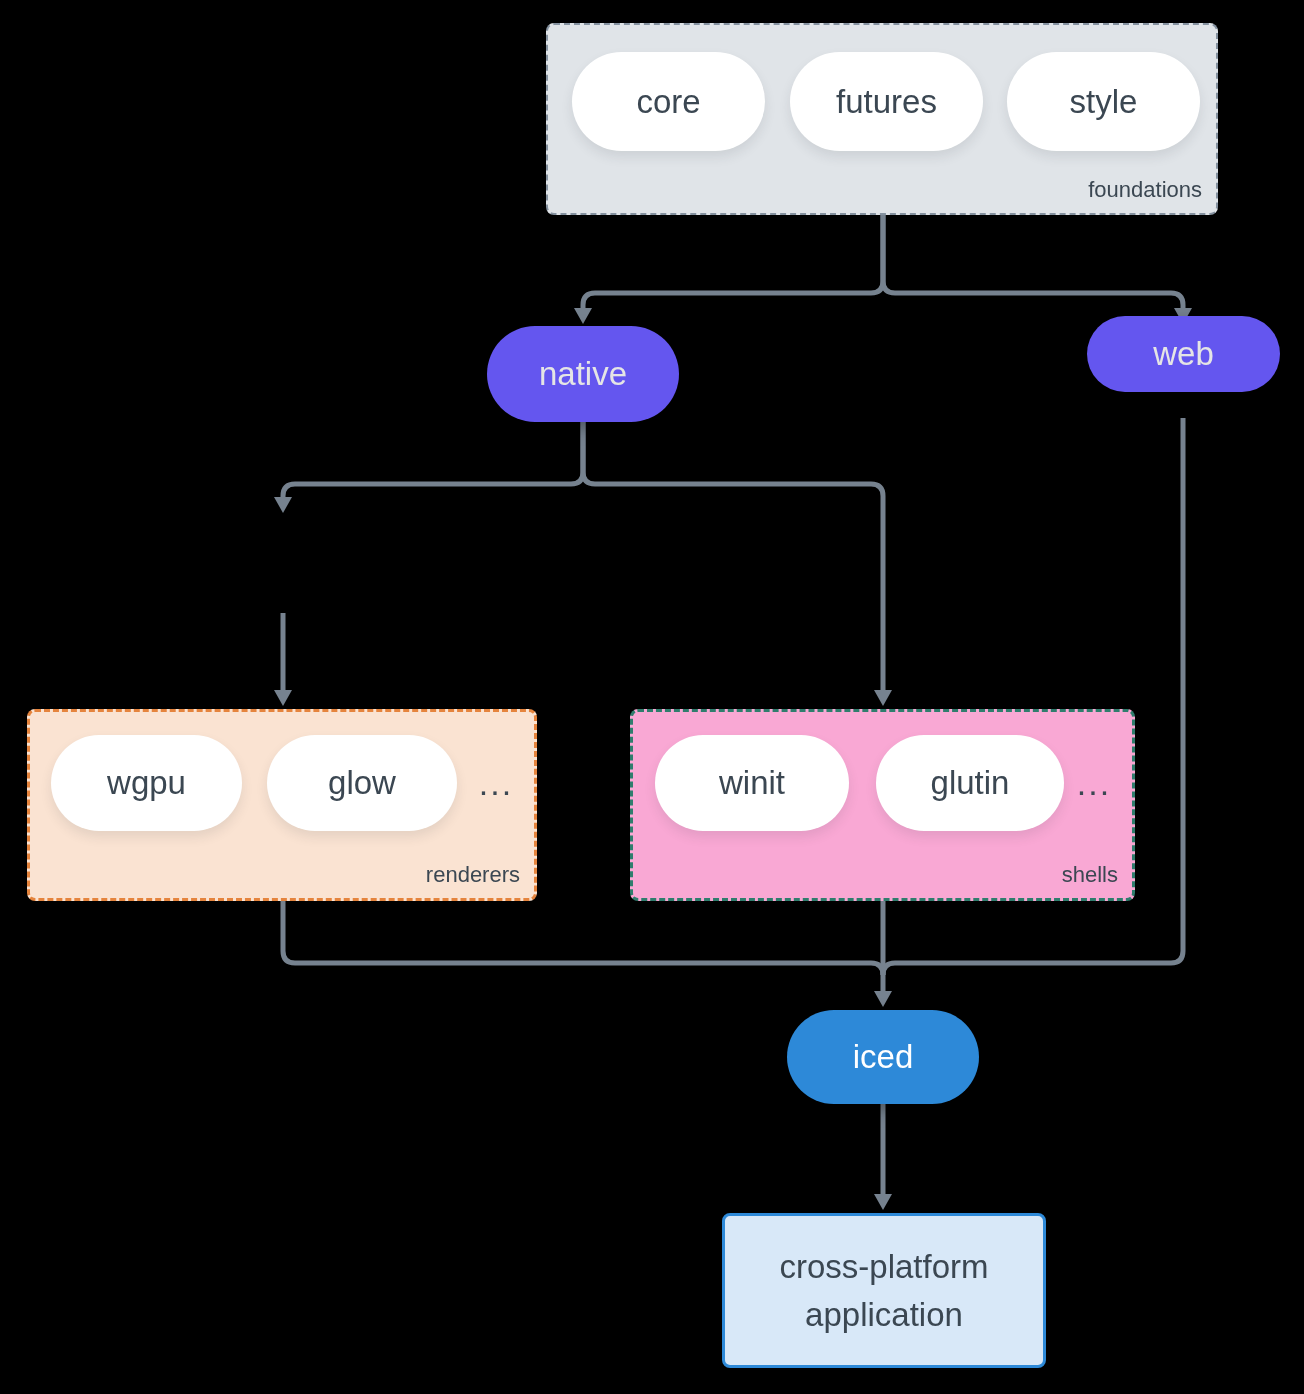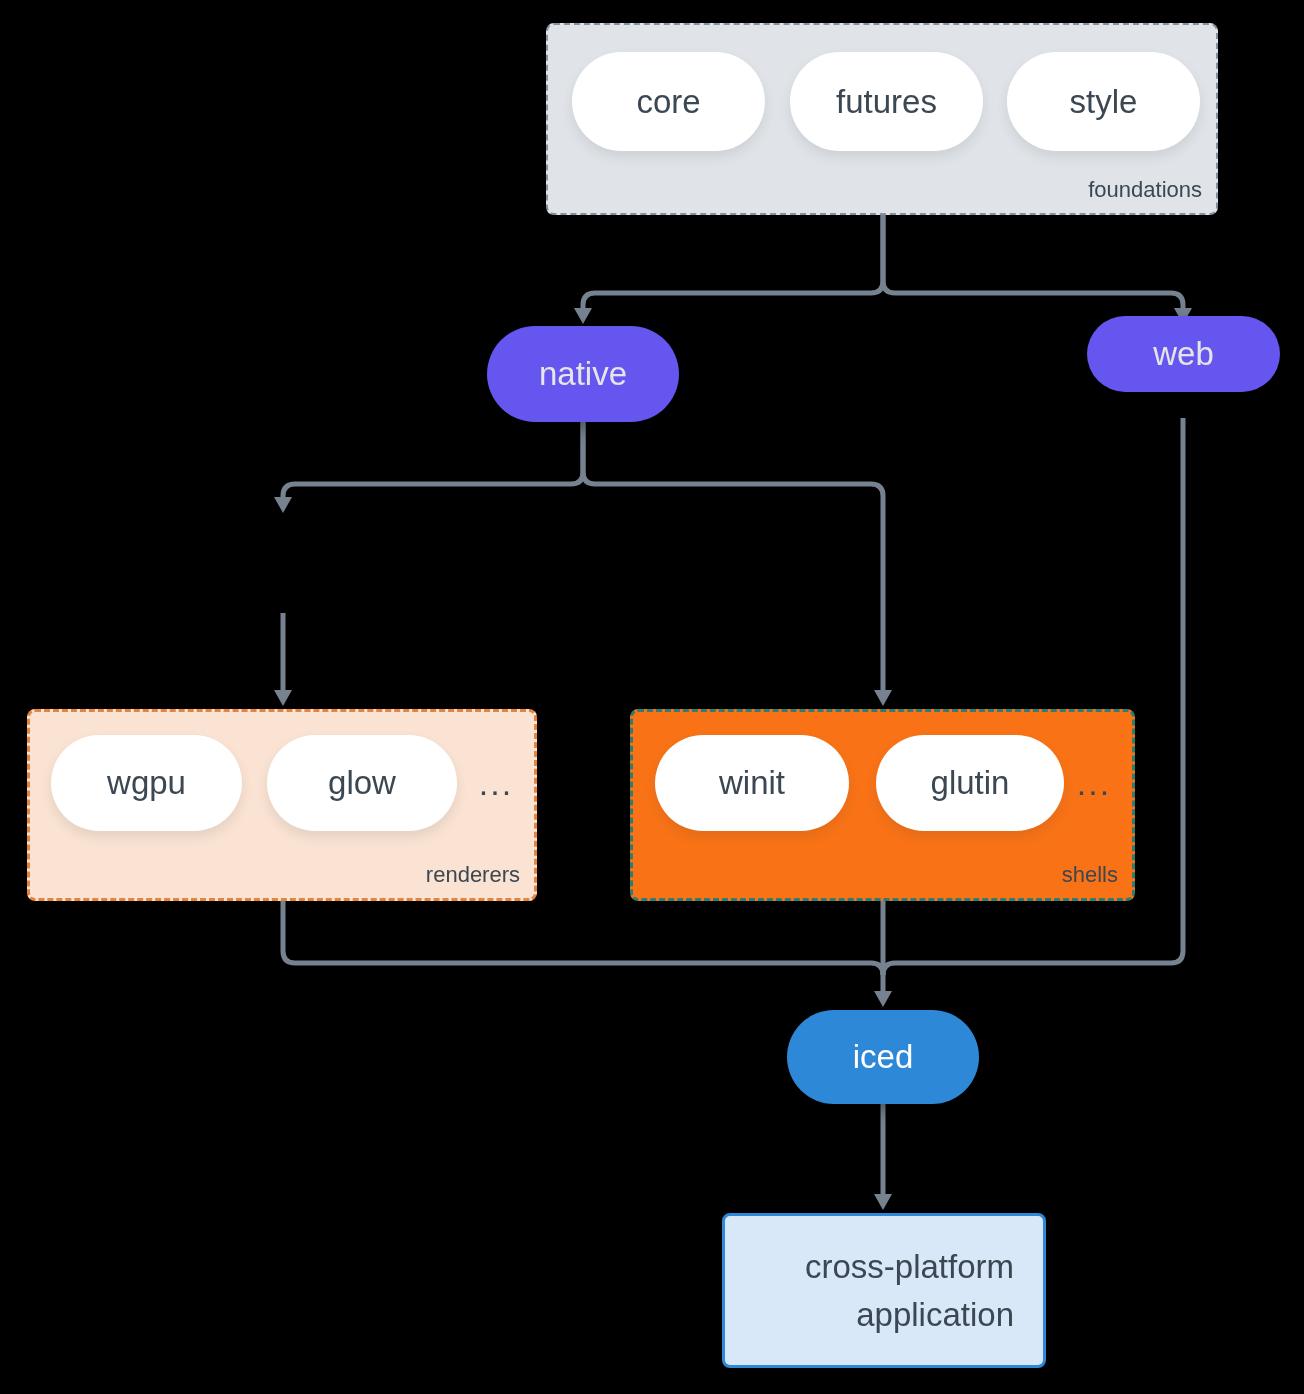--- a/index.html
+++ b/index.html
@@ -17,29 +17,29 @@
   .box-foundations{
     left:546px;top:23px;width:672px;height:192px;
     background:#E0E4E8;border:2px dashed #8592A0;
   }
   .box-renderers{
     left:27px;top:709px;width:510px;height:192px;
     background:#FAE3D2;border:3px dashed #E5843D;
   }
   .box-shells{
     left:630px;top:709px;width:505px;height:192px;
-    background:#f97316;border:3px dashed #2F7D6D;
+    background:#f9a8d4;border:3px dashed #2F7D6D;
   }
   .box-app{
     left:722px;top:1213px;width:324px;height:155px;
     background:#D8E8F8;border:3px solid #2D89D8;
     display:flex;align-items:center;justify-content:center;text-align:center;
     color:#3B4752;font-size:33px;line-height:1.45;
   }
-  .box-app .app-text{width:260px;text-align:right;}
+  .box-app .app-text{width:260px;}
 
   .grouplabel{
     position:absolute;right:14px;bottom:10px;
     color:#3B4752;font-size:22px;
   }
 
   
   .pill{
     position:absolute;display:flex;align-items:center;justify-content:center;
     border-radius:60px;font-size:33px;box-sizing:border-box;

